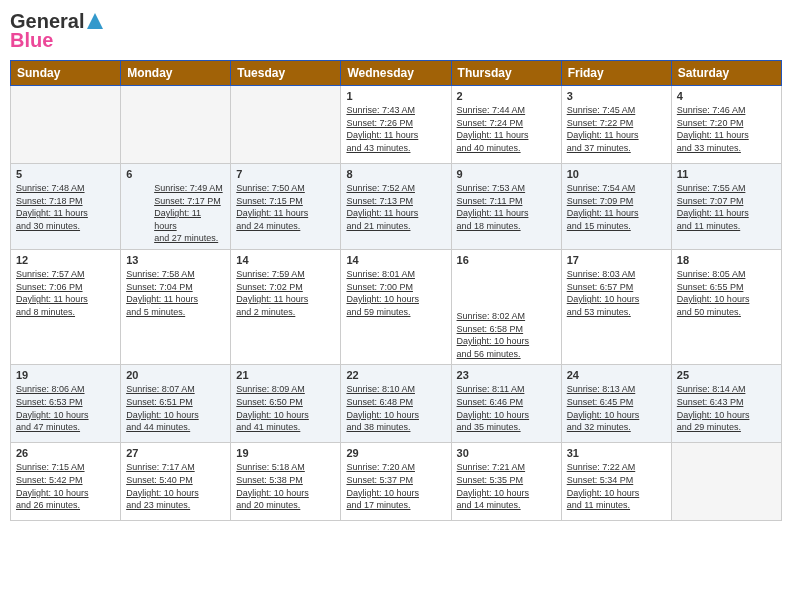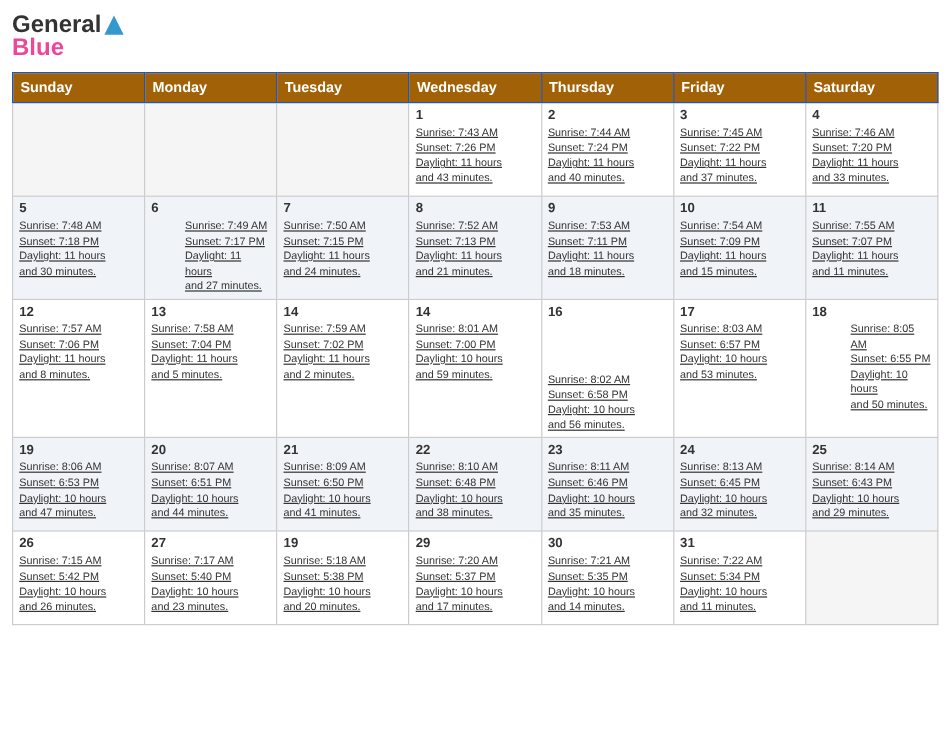--- a/index.html
+++ b/index.html
@@ -239,21 +239,21 @@
           </td>
           <td>
             <span class="day-number">17</span>
             <div class="day-info" style="white-space: pre-line;">Sunrise: 8:03 AM
 Sunset: 6:57 PM
 Daylight: 10 hours
 and 53 minutes.</div>
           </td>
           <td>
             <span class="day-number">18</span>
-            <div class="day-info" style="white-space: pre-line; margin-left: 32px;">Sunrise: 8:05 AM
+            <div class="day-info" style="white-space: pre-line;">Sunrise: 8:05 AM
 Sunset: 6:55 PM
 Daylight: 10 hours
 and 50 minutes.</div>
           </td>
         </tr>
         <tr class="row-shade">
           <td>
             <span class="day-number">19</span>
             <div class="day-info" style="white-space: pre-line;">Sunrise: 8:06 AM
 Sunset: 6:53 PM

